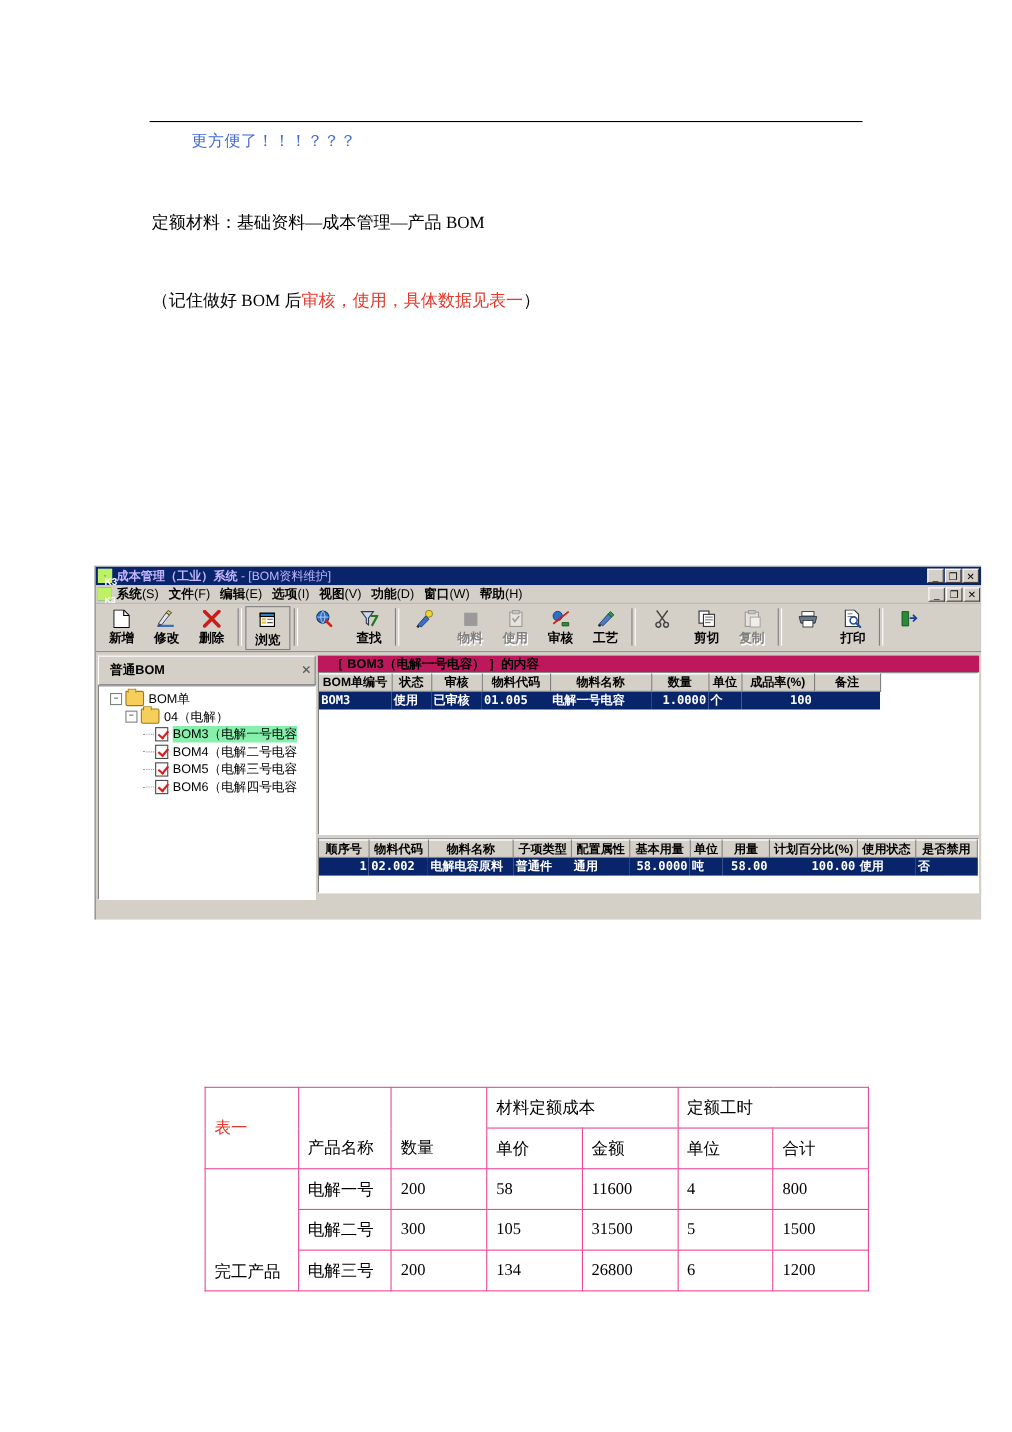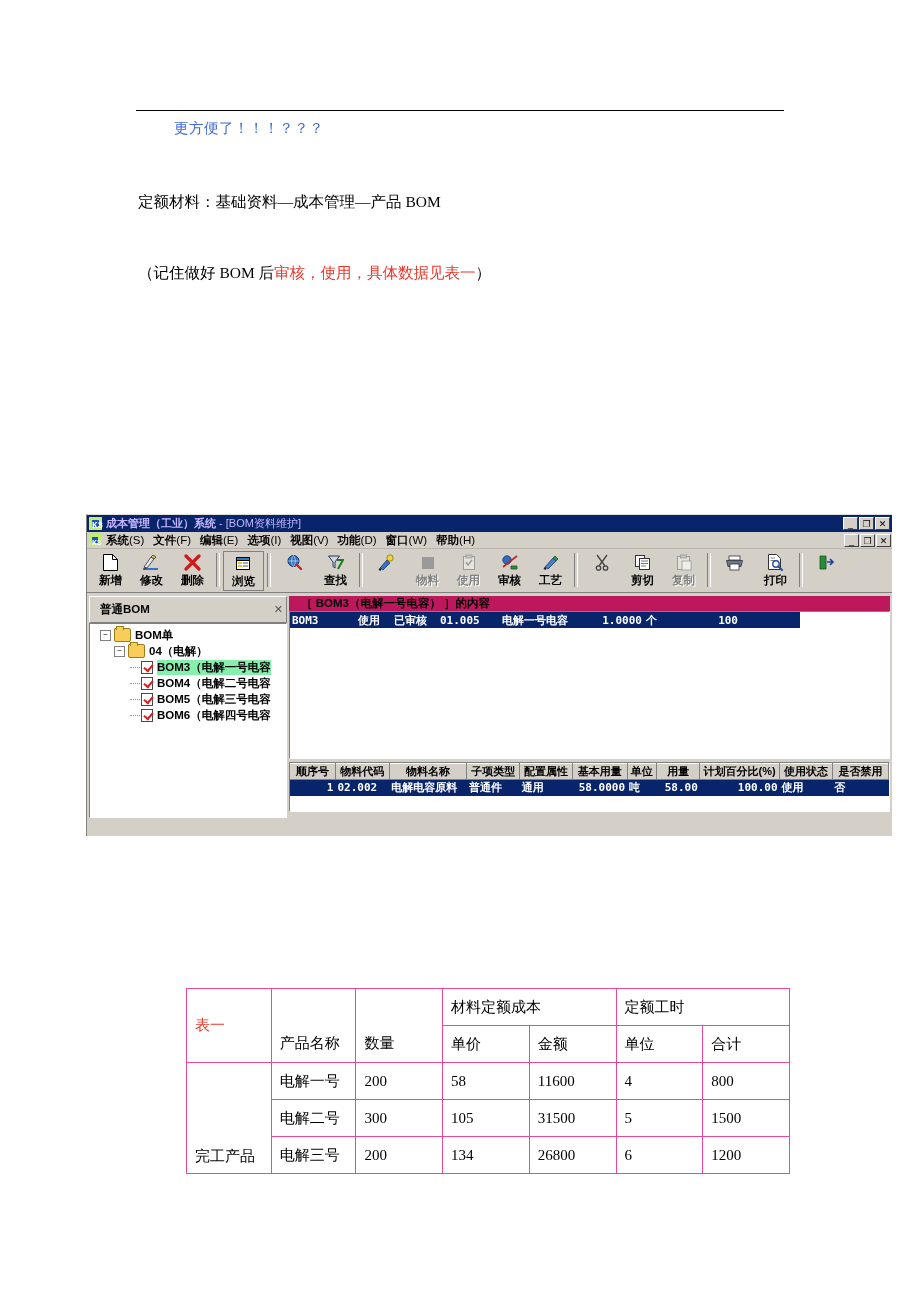--- a/index.html
+++ b/index.html
@@ -20,23 +20,23 @@
     background:#d4d0c8;
     border-left:1px solid #808080;border-top:1px solid #dfdfde;
     font-family:"Liberation Sans","DejaVu Sans",sans-serif;
     box-sizing:border-box;overflow:hidden;
   }
   .titlebar{
     height:17px;background:#08246b;display:flex;align-items:center;
     padding:0 1px 0 2px;box-sizing:border-box;
   }
   .k3-logo{
-    width:13px;height:13px;background:#1a54c8;border:3px solid #bef264;
+    width:13px;height:13px;background:#1a54c8;border:6px solid #bef264;
     color:#fff;font-size:9px;font-weight:bold;line-height:12px;text-align:right;
-    font-family:Liberation Mono, monospace;flex:0 0 auto;box-sizing:border-box;
+    font-family:Liberation Sans, sans-serif;flex:0 0 auto;box-sizing:border-box;
   }
   .title-text{
     color:#c4b5fd;font-size:11px;font-weight:bold;margin-left:4px;
     white-space:nowrap;flex:1 1 auto;overflow:hidden;
   }
   .title-text .plain{font-weight:normal;}
   .wbtns{display:flex;gap:1px;flex:0 0 auto;margin-right:1px;}
   .wbtn{
     width:15px;height:13px;background:#d4d0c8;
     border-top:1px solid #ffffff;border-left:1px solid #ffffff;
@@ -113,21 +113,21 @@
   }
   .clipboard{
     width:12px;height:13px;background:#fdfdfd;border:1px solid #4a4a4a;
     margin-right:4px;flex:0 0 auto;position:relative;box-sizing:border-box;
   }
   .clipboard:after{
     content:"";position:absolute;left:2px;top:2px;width:7px;height:4px;
     border-left:2px solid #d82020;border-bottom:2px solid #d82020;
     transform:rotate(-50deg);
   }
-  .tlabel{font-size:11.5px;color:#000;font-weight:bold;}
+  .tlabel{font-size:11.5px;color:#000;font-weight:normal;}
   .tlabel.sel{background:#86efac;}
   .tindent1{padding-left:8px;}
   .tindent2{padding-left:22px;}
   .tindent3{padding-left:38px;}
   
   .right-pane{flex:1 1 auto;display:flex;flex-direction:column;margin-left:2px;min-width:0;}
   .pane-caption{
     height:15px;font-size:11.5px;color:#000;font-weight:bold;
     padding-left:12px;box-sizing:border-box;white-space:nowrap;
     background:#be185d;
@@ -473,20 +473,31 @@
               <col style="width:36px">
               <col style="width:46px">
             <col style="width:62px">
               <col style="width:92px">
               <col style="width:52px">
             <col style="width:30px">
               <col style="width:66px">
               <col style="width:60px">
           </colgroup>
           <tbody>
+              <tr>
+            <th>BOM单编号</th>
+            <th>状态</th>
+            <th>审核</th>
+            <th>物料代码</th>
+            <th>物料名称</th>
+            <th>数量</th>
+            <th>单位</th>
+            <th>成品率(%)</th>
+            <th>备注</th>
+          </tr>
           <tr>
             <td class="al">BOM3</td>
             <td class="al">使用</td>
             <td class="al">已审核</td>
             <td class="al">01.005</td>
             <td class="al">电解一号电容</td>
             <td class="ar">1.0000</td>
             <td class="al">个</td>
             <td class="ar">100</td>
             <td class="al"></td>

